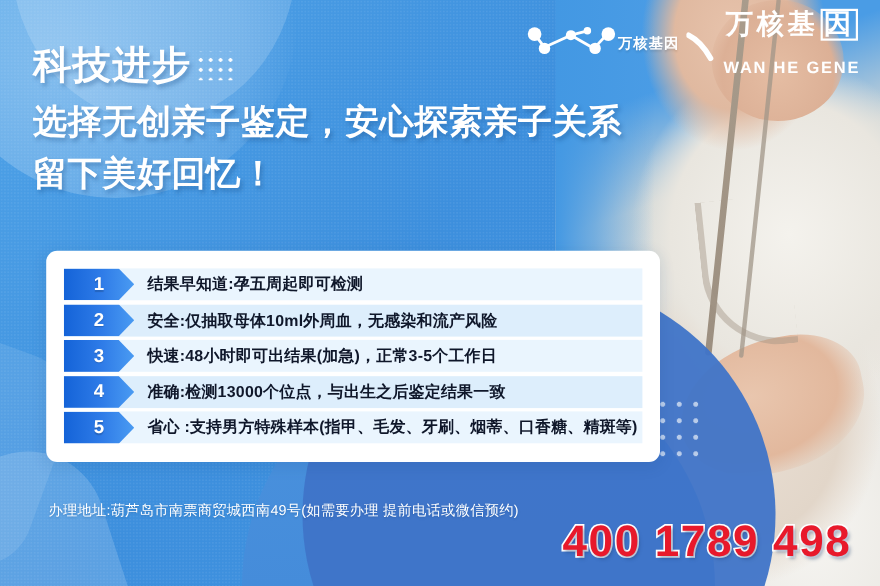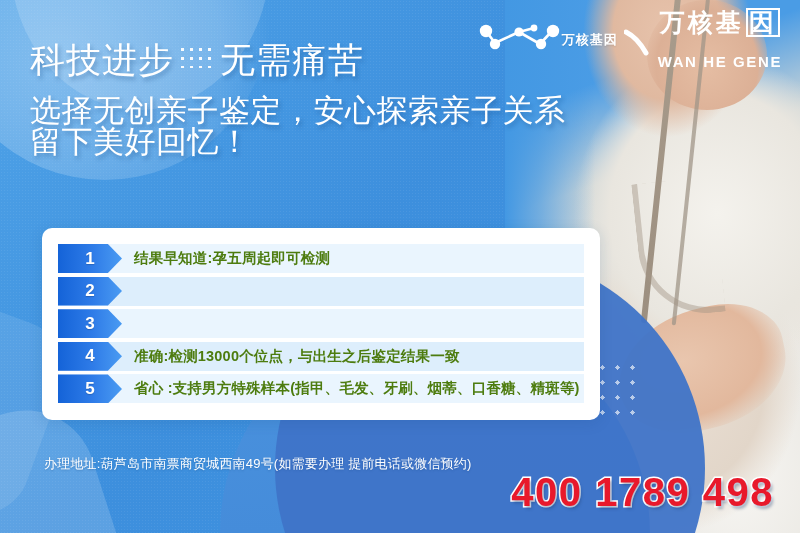--- a/index.html
+++ b/index.html
@@ -117,27 +117,27 @@
     border:2px solid #fff;padding:0 1px;margin-left:2px;line-height:1;
     display:inline-block;
   }
   .logo-en{
     color:#fff;font-size:15px;font-weight:bold;letter-spacing:1.6px;margin-top:16px;
   }
 
   
   .headline{position:absolute;left:30px;top:42px;z-index:25;}
   .hl-line{
-    color:#fff;font-weight:normal;line-height:1.0;
+    color:#fff;font-weight:bold;line-height:1.0;
     text-shadow:2px 3px 4px rgba(20,70,130,.38);
-    white-space:nowrap;display:flex;
+    white-space:nowrap;display:flex;align-items:center;
   }
   .hl1{font-size:35px;letter-spacing:1px;}
   .hl2{font-size:31px;letter-spacing:.5px;margin-top:18px;}
-  .hl3{font-size:31px;letter-spacing:.5px;}
+  .hl3{font-size:31px;letter-spacing:.5px;margin-top:16px;}
   .dotsep{
     display:inline-block;width:40px;height:26px;margin:0 4px 0 2px;
     background-image:radial-gradient(#ffffff 1.6px, transparent 1.7px);
     background-size:9px 9px;background-position:2px 3px;
     opacity:.95;
   }
 
   
   .dotsquare{
     position:absolute;left:505px;top:360px;width:130px;height:62px;
@@ -162,21 +162,21 @@
   .badge{
     position:relative;z-index:2;width:64px;height:29px;
     display:flex;align-items:center;justify-content:center;
     color:#fff;font-size:17px;font-weight:bold;
     background:linear-gradient(90deg,#1463d8 0%,#2f7ce8 55%,#4a9bf2 100%);
     clip-path:polygon(0 0, 78% 0, 100% 50%, 78% 100%, 0 100%);
     text-shadow:0 1px 1px rgba(0,0,0,.18);
   }
   .rowtext{
     position:relative;z-index:2;margin-left:12px;
-    color:#4d7c0f;font-size:14.5px;font-weight:bold;white-space:nowrap;
+    color:#0f172a;font-size:14.5px;font-weight:bold;white-space:nowrap;
     letter-spacing:.2px;
   }
   .row.alt .rowbg{background:#ddeefc;}
   .row.reg .rowbg{background:#eaf5fe;}
 
   
   .addr{
     position:absolute;left:44px;top:455px;z-index:25;
     color:#ffffff;font-size:13px;letter-spacing:.2px;white-space:nowrap;
     text-shadow:0 1px 2px rgba(20,70,130,.35);
@@ -249,45 +249,46 @@
         <span class="boxed">因</span>
       </div>
       <div class="logo-en">WAN HE GENE</div>
     </div>
   </div>
 
   <div class="headline">
     <div class="hl-line hl1">
       <span>科技进步</span>
       <span class="dotsep"></span>
-      <span>无需痛苦</span>
     </div>
     <div class="hl-line hl2">选择无创亲子鉴定，安心探索亲子关系</div>
     <div class="hl-line hl3">留下美好回忆！</div>
   </div>
 
   <div class="dotsquare"></div>
 
   <div class="card">
     <div class="rows">
 
       <div class="row reg">
         <div class="rowbg"></div>
         <div class="badge">1</div>
         <div class="rowtext">结果早知道:孕五周起即可检测</div>
       </div>
 
       <div class="row alt">
         <div class="rowbg"></div>
         <div class="badge">2</div>
+        <div class="rowtext">安全:仅抽取母体10ml外周血，无感染和流产风险</div>
       </div>
 
       <div class="row reg">
         <div class="rowbg"></div>
         <div class="badge">3</div>
+        <div class="rowtext">快速:48小时即可出结果(加急)，正常3-5个工作日</div>
       </div>
 
       <div class="row alt">
         <div class="rowbg"></div>
         <div class="badge">4</div>
         <div class="rowtext">准确:检测13000个位点，与出生之后鉴定结果一致</div>
       </div>
 
       <div class="row reg">
         <div class="rowbg"></div>

